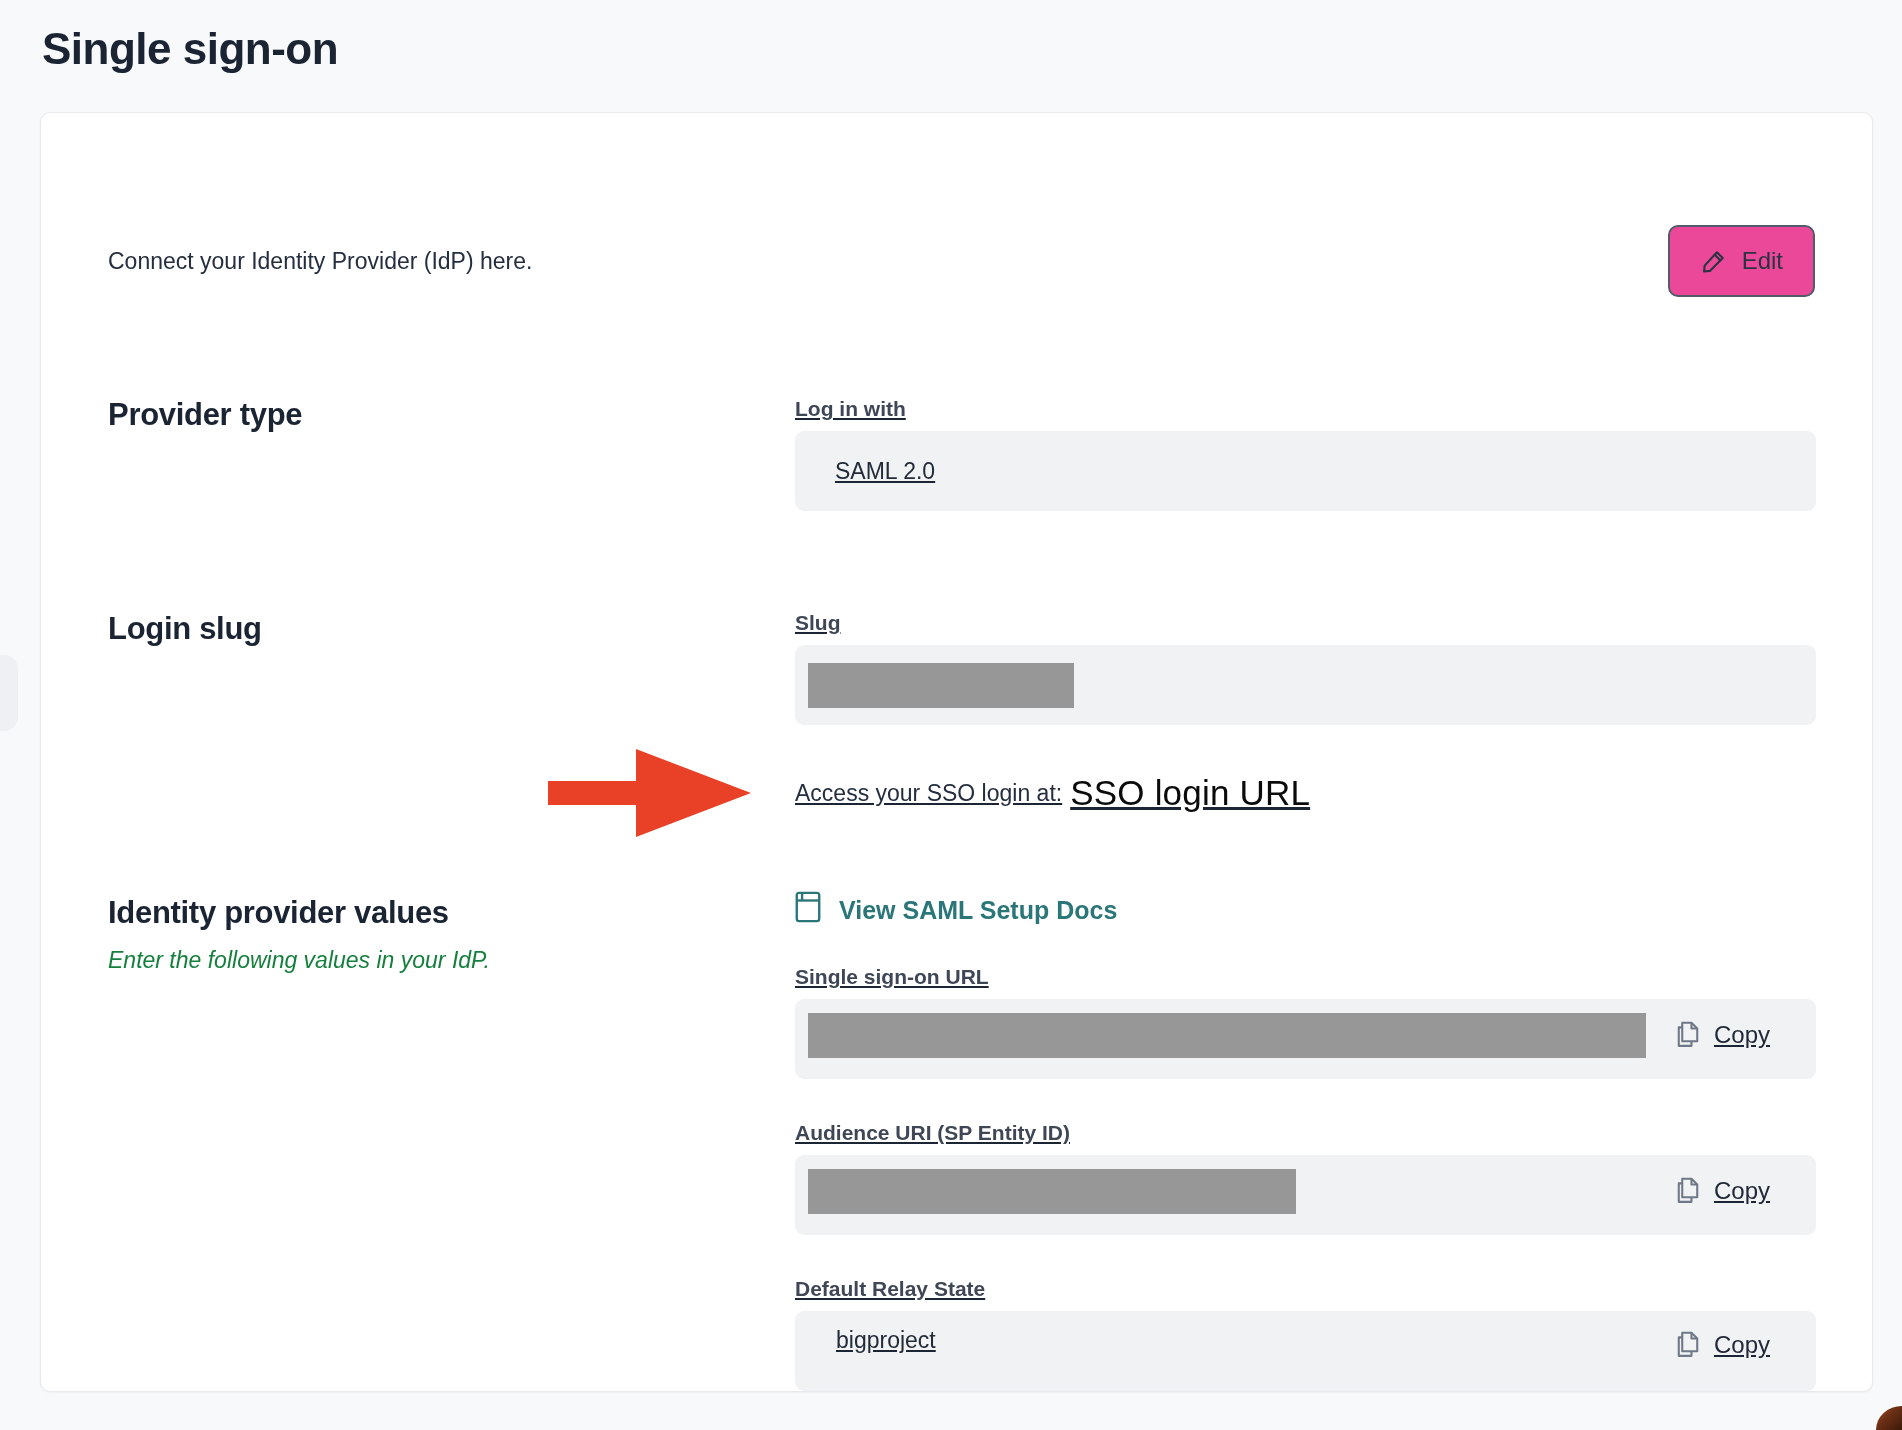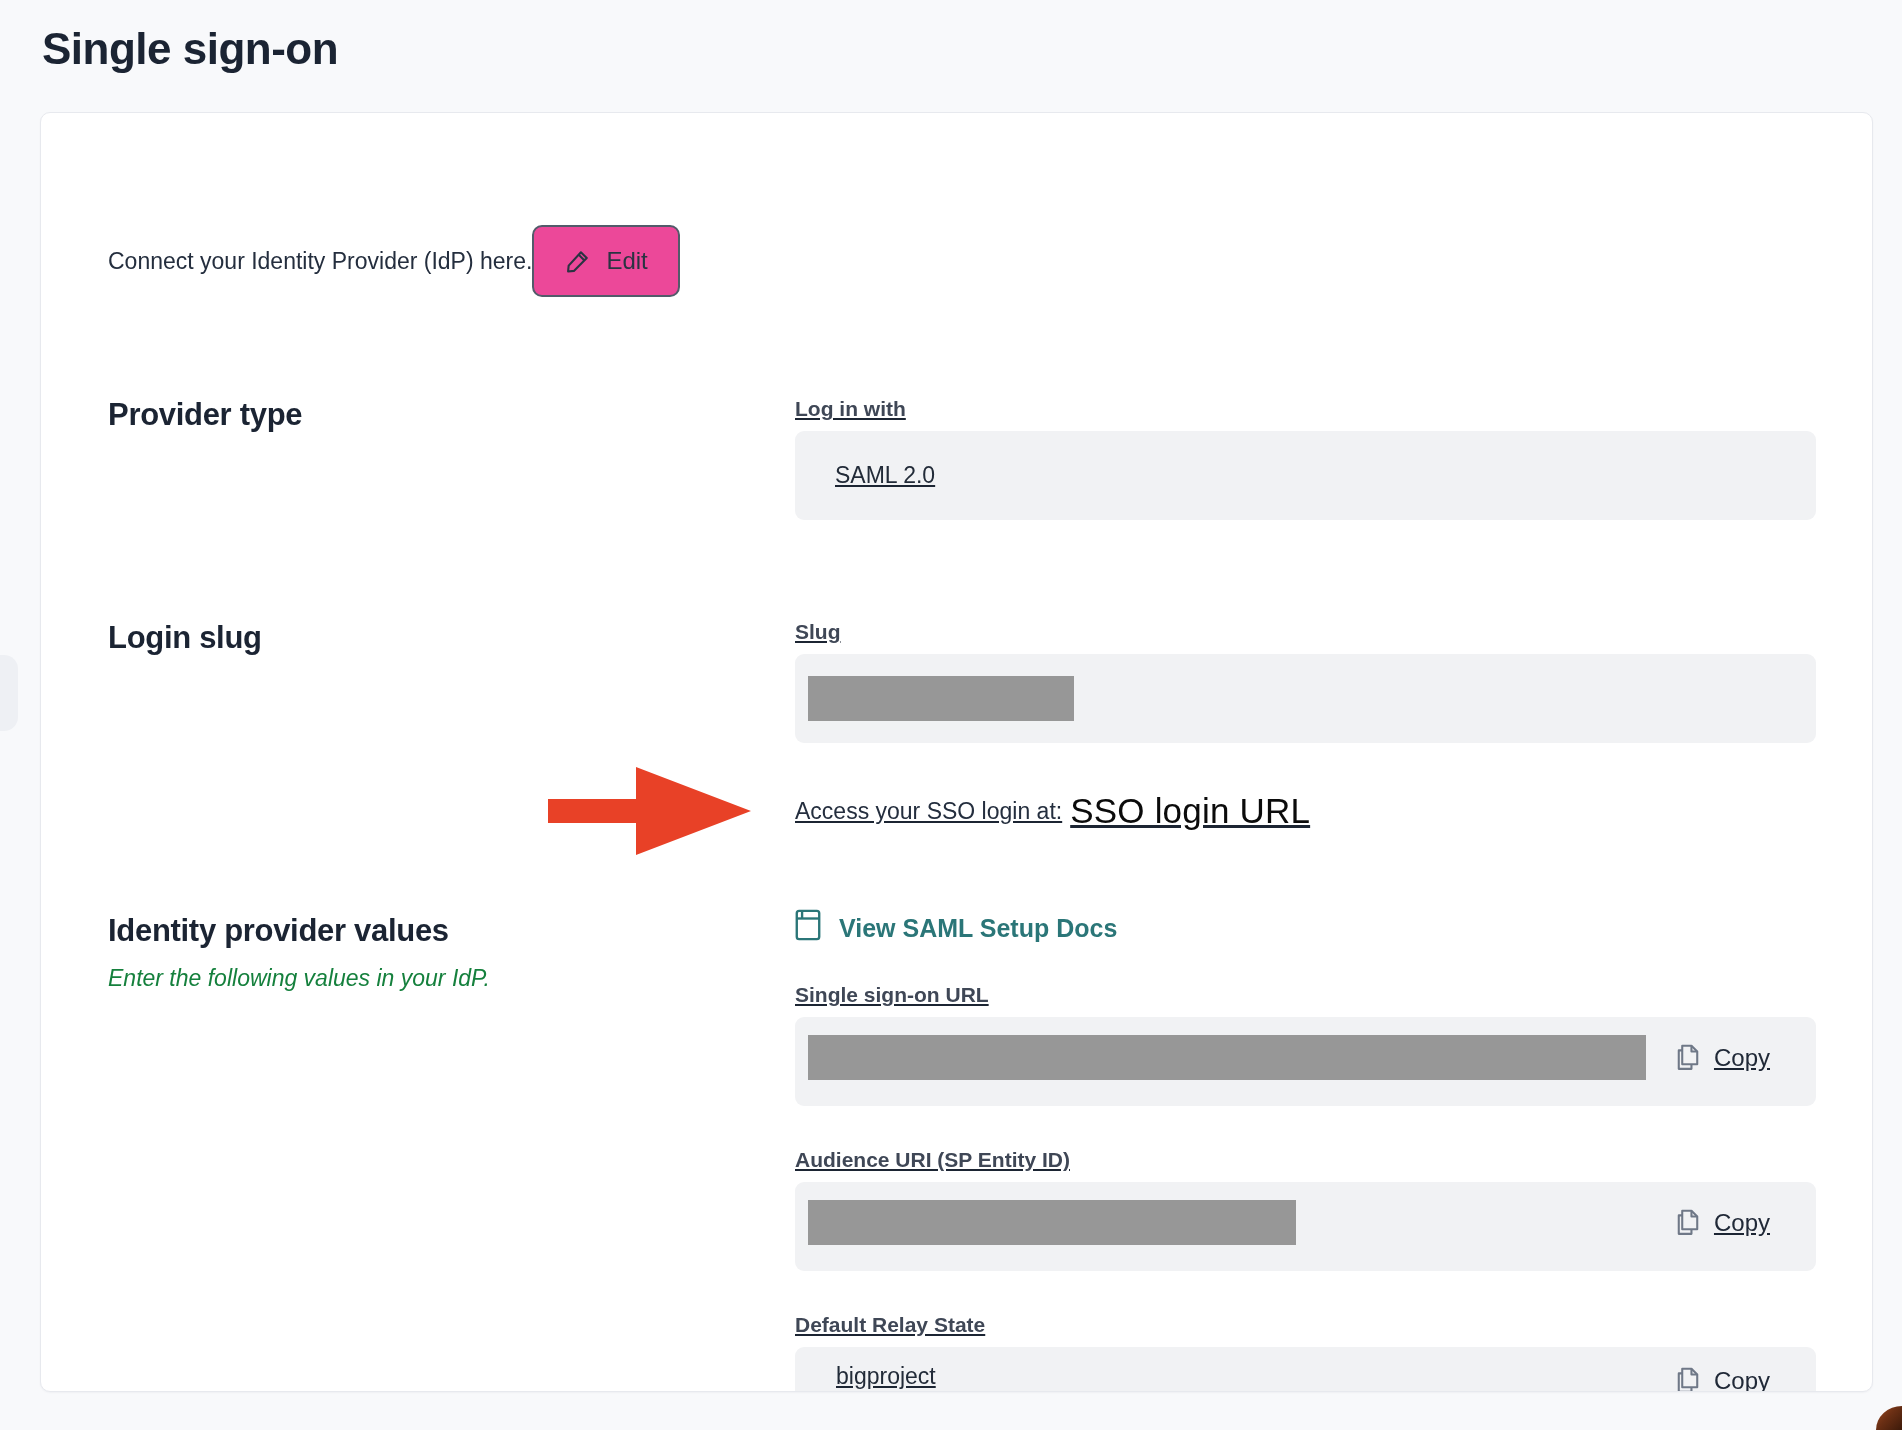--- a/index.html
+++ b/index.html
@@ -27,42 +27,42 @@
     border-radius:10px;
     box-shadow:0 1px 2px rgba(20,30,50,0.04);
     height:1280px;
     padding:112px 57px 0 67px;
     overflow:hidden;
   }
   .row { display:flex; }
   .row .left-col { width:687px; flex:0 0 687px; }
   .row .right-col { width:1021px; flex:0 0 1021px; position:relative;text-decoration:underline; }
 
-  .intro-row { align-items:center; margin-bottom:100px; }
+  .intro-row { align-items:center; justify-content:space-between; margin-bottom:100px; }
   .intro-text { font-size:23px; color:#242e3e; }
   .edit-btn {
     display:flex; align-items:center; gap:14px;
     background:#ec4899; border:2px solid #525b6a; border-radius:10px;
     padding:20px 30px; cursor:pointer;
     font-family:"Liberation Sans", sans-serif;
     font-size:24px; color:#2a3342;
   }
   .edit-btn svg { display:block; }
 
   h2.section-heading {
     font-size:31px; font-weight:700; color:#1b2433; letter-spacing:-0.3px;
   }
   .section-sub { font-size:23px; color:#15803d; margin-top:16px;font-style:italic; }
 
   .field-label {
     display:block; font-size:21px; font-weight:700; color:#3f4756;
     margin-bottom:10px;
   }
   .field {
-    background:#f1f2f4; border-radius:9px; height:89px;
+    background:#f1f2f4; border-radius:9px; height:80px;
     display:flex; align-items:center; padding:0 40px;
     font-size:23px; color:#222b38;
   }
   .field.with-copy { justify-content:space-between; padding:0 46px 8px 13px; }
   .field .pad-left { padding-left:28px; }
   .redact { background:#979797; height:45px; }
   .redact.w-slug { width:266px; margin-left:13px; }
   .redact.w-long { width:838px; }
   .redact.w-mid  { width:488px; }
 

